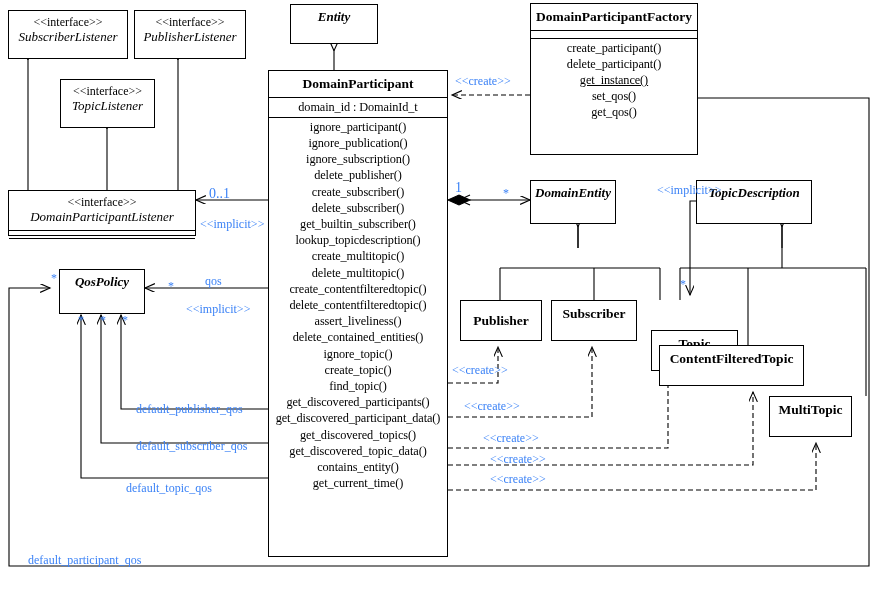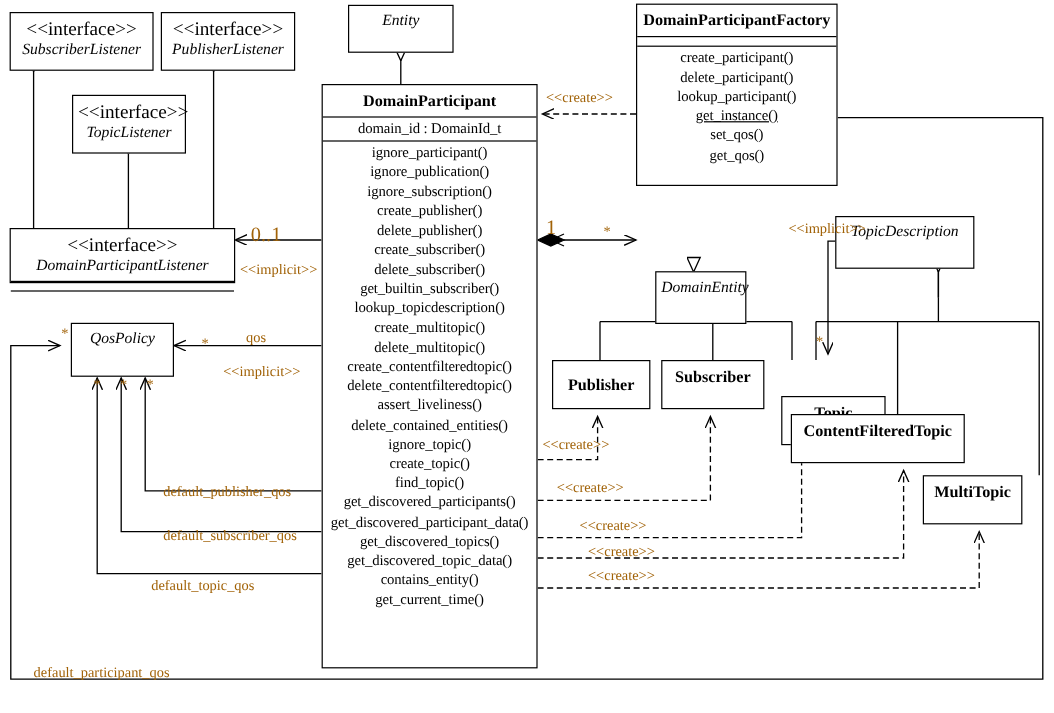--- a/index.html
+++ b/index.html
@@ -24,55 +24,55 @@
     text-align:center;
     font-size:13.5px;
     font-weight:bold;
     padding:5px 4px 5px 4px;
     line-height:1.15;
     white-space:nowrap;
   }
   .cls.iface .title{font-weight:normal;}
   .cls .stereo{
     display:block;
-    font-size:16px;
+    font-size:12px;
     font-weight:normal;
     font-style:normal;
   }
   .cls .nm-italic{
     display:block;
     font-style:italic;
     font-weight:normal;
     font-size:13px;
   }
   .cls .abstract-title{
-    font-style:italic;font-weight:normal;font-size:13px;
+    font-style:italic;font-weight:bold;font-size:13px;
   }
   .cls .compartment{
     border-top:1.2px solid #000;
     padding:1px 3px 2px 3px;
   }
   .cls .compartment.empty{min-height:7px;padding:0;}
   .cls .attr, .cls .op{
     font-size:12.3px;
     line-height:16.2px;
     white-space:nowrap;
     letter-spacing:-0.1px;
     text-align:center;
   }
   .cls .op.static{text-decoration:underline;}
 
   .lbl{
     position:absolute;
     font-size:12px;
     white-space:nowrap;
     z-index:6;
-    color:#a16207;
-  }
-  .lbl.mult{font-size:17px;}
+    color:#3b82f6;
+  }
+  .lbl.mult{font-size:14px;}
   .lbl.star{font-size:12px;}
 </style>
 </head>
 <body>
 
 <div id="canvas">
 
   <svg id="svg-layer" viewBox="0 0 878 594" xmlns="http://www.w3.org/2000/svg">
     <defs>
       <marker id="hollowTri" markerWidth="14" markerHeight="14" refX="0.6" refY="5" orient="auto" markerUnits="strokeWidth">
@@ -193,21 +193,20 @@
 
   <div class="cls" style="left:268px;top:70px;width:180px;height:487px;">
     <div class="title">DomainParticipant</div>
     <div class="compartment">
       <div class="attr">domain_id : DomainId_t</div>
     </div>
     <div class="compartment" id="dp-ops">
         <div class="op">ignore_participant()</div>
         <div class="op">ignore_publication()</div>
         <div class="op">ignore_subscription()</div>
-        <div class="op">create_publisher()</div>
         <div class="op">delete_publisher()</div>
         <div class="op">create_subscriber()</div>
         <div class="op">delete_subscriber()</div>
         <div class="op">get_builtin_subscriber()</div>
         <div class="op">lookup_topicdescription()</div>
         <div class="op">create_multitopic()</div>
         <div class="op">delete_multitopic()</div>
         <div class="op">create_contentfilteredtopic()</div>
         <div class="op">delete_contentfilteredtopic()</div>
         <div class="op">assert_liveliness()</div>
@@ -223,28 +222,27 @@
         <div class="op">get_current_time()</div>
       </div>
   </div>
 
   <div class="cls" style="left:530px;top:3px;width:168px;height:152px;">
     <div class="title">DomainParticipantFactory</div>
     <div class="compartment empty"></div>
     <div class="compartment" id="dpf-ops">
         <div class="op">create_participant()</div>
         <div class="op">delete_participant()</div>
-        <div class="op">lookup_participant()</div>
         <div class="op static">get_instance()</div>
         <div class="op">set_qos()</div>
         <div class="op">get_qos()</div>
       </div>
   </div>
 
-  <div class="cls" style="left:546px;top:180px;width:76px;height:44px;margin-top:46px;">
+  <div class="cls" style="left:530px;top:180px;width:86px;height:44px;">
     <div class="title abstract-title">DomainEntity</div>
   </div>
 
   <div class="cls" style="left:696px;top:180px;width:116px;height:44px;">
     <div class="title abstract-title">TopicDescription</div>
   </div>
 
   <div class="cls" style="left:460px;top:300px;width:82px;height:41px;justify-content:center;">
     <div class="title">Publisher</div>
   </div>

